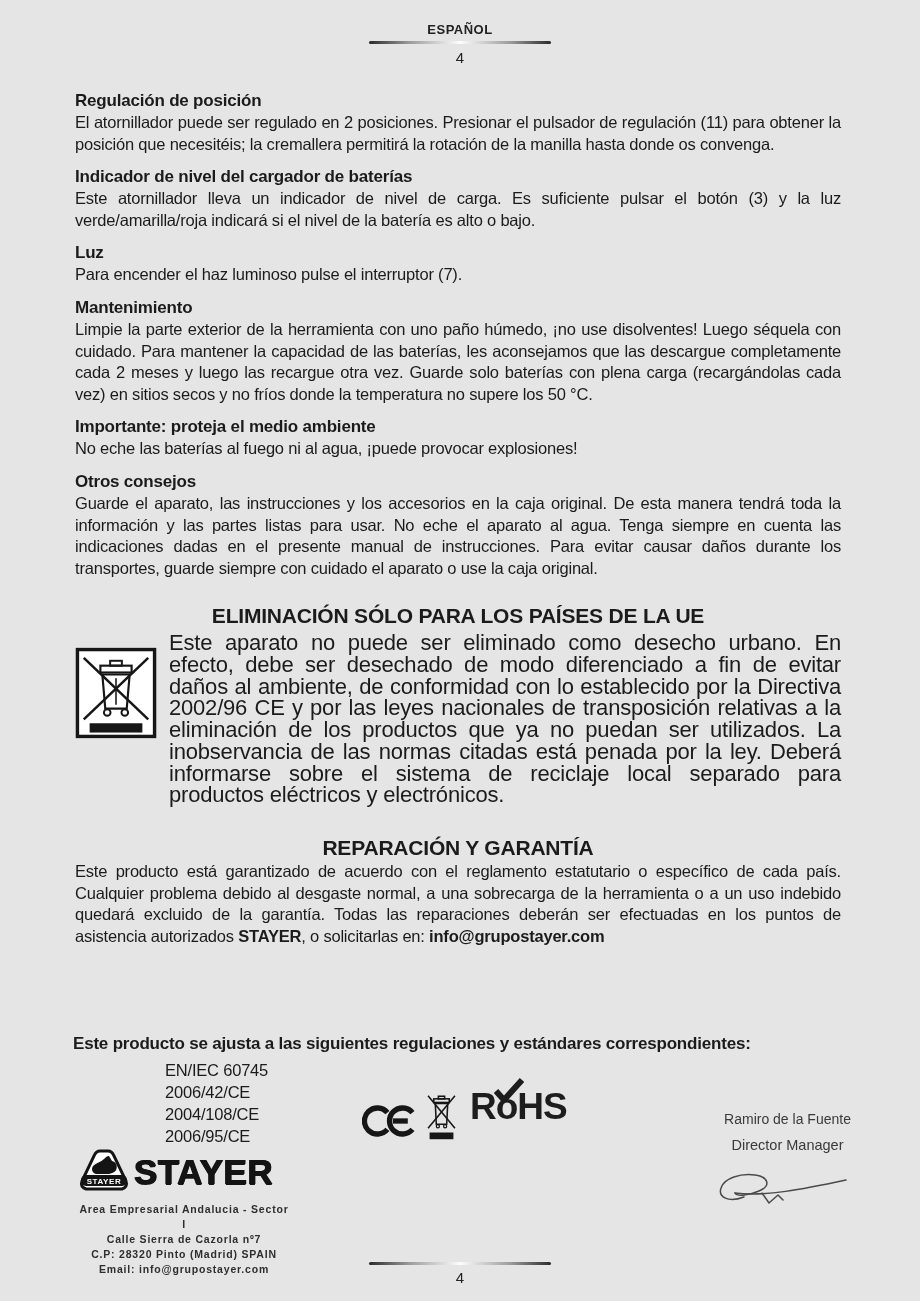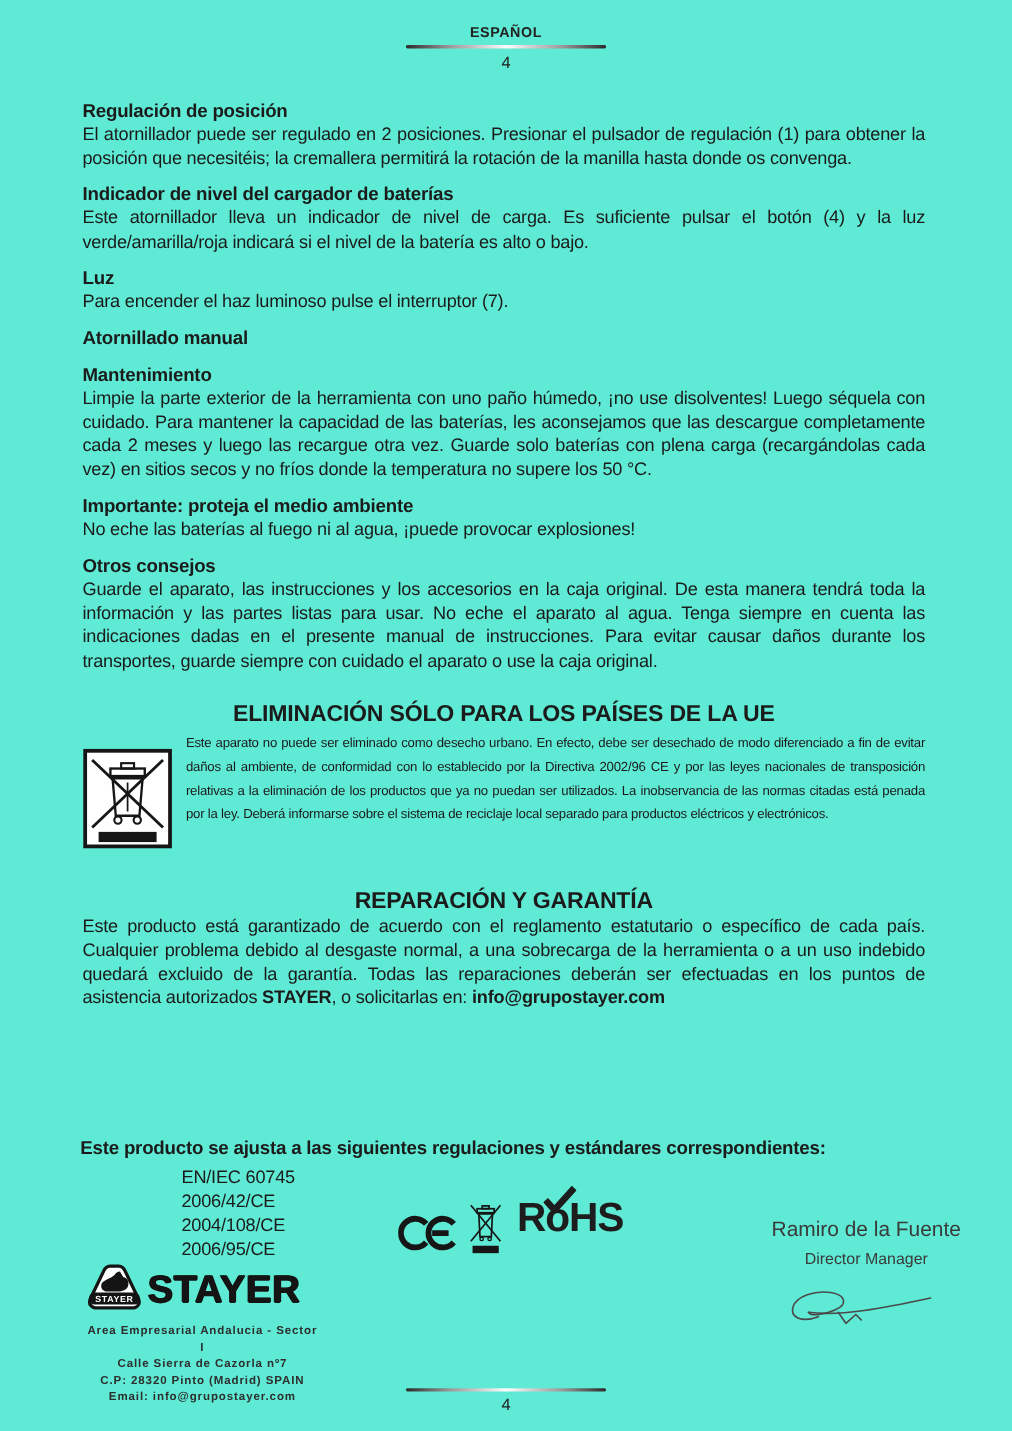--- a/index.html
+++ b/index.html
@@ -1,20 +1,20 @@
 <!DOCTYPE html>
 <html><head>
 <meta charset="utf-8">
 <style>
   * { margin:0; padding:0; box-sizing:border-box; }
   html,body { background:#ffffff; }
   .page {
     position:relative;
     width:920px; height:1301px;
-    background:#5eead4;
+    background:#e5e5e5;
     font-family:"Liberation Sans", sans-serif;
     color:#1b1b1b;
     overflow:hidden;
   }
   
   .page-header { padding-top:22px; text-align:center; }
   .lang-label { font-size:13px; font-weight:bold; letter-spacing:0.5px; color:#222; }
   .grad-rule {
     width:182px; height:3px; margin:4px auto 0 auto; border-radius:2px;
     background:linear-gradient(90deg,#2b2b2b 0%,#9a9a9a 22%,#fdfdfd 50%,#9a9a9a 78%,#2b2b2b 100%);
@@ -27,35 +27,35 @@
   .content { padding:24px 79px 0 75px; }
   .sec h3 { font-size:17px; font-weight:bold; letter-spacing:-0.2px; margin-top:11px; line-height:22px; }
   .sec:first-child h3 { margin-top:0; }
   .sec p  { font-size:16.5px; line-height:21.6px; letter-spacing:-0.2px; text-align:justify; }
   .center-head {
     text-align:center; font-size:21px; font-weight:bold; letter-spacing:-0.2px;
     margin-top:26px; line-height:22px;
   }
   .elim-block { display:flex; margin-top:5px; }
   .elim-icon { flex:0 0 82px; margin-top:15px; }
-  .elim-text { margin-left:12px; font-size:12px; line-height:21.7px; letter-spacing:-0.2px; text-align:justify; }
+  .elim-text { margin-left:12px; font-size:22px; line-height:21.7px; letter-spacing:-0.2px; text-align:justify; }
   .repair-head { margin-top:31px; }
   .repair-body { font-size:16.5px; line-height:21.6px; letter-spacing:-0.2px; text-align:justify; margin-top:2px; }
   .repair-body b { font-weight:bold; }
   
   .abs { position:absolute; }
   .standards-intro { left:73px; top:1034px; font-size:17px; font-weight:bold; letter-spacing:-0.2px; }
   .standards-list { left:165px; top:1059px; font-size:16.5px; line-height:22px; letter-spacing:-0.2px; }
   .ce-mark { left:362px; top:1102px; }
   .weee-small { left:427px; top:1094px; }
   .rohs { left:470px; top:1088px; font-size:37px; font-weight:bold; letter-spacing:-1px; color:#1d1d1d; line-height:38px; }
   .rohs-o { position:relative; display:inline-block; }
   .rohs-check { position:absolute; left:-2px; top:-17px; }
   .signatory { left:700px; top:1110px; width:175px; text-align:center; color:#3a3a3a; }
-  .signatory .sig-name { font-size:19px; line-height:18px; }
+  .signatory .sig-name { font-size:14px; line-height:18px; }
   .signatory .sig-title { font-size:14.5px; margin-top:9px; }
   .signature { left:712px; top:1166px; }
   .stayer-block { left:78px; top:1148px; width:212px; }
   .stayer-row { display:flex; align-items:center; }
   .stayer-wordmark {
     font-size:35px; font-weight:bold; color:#141414; letter-spacing:0.5px; margin-left:4px;
     text-shadow:0.7px 0 0 #141414, -0.7px 0 0 #141414, 0 0.5px 0 #141414;
   }
   .stayer-address { margin-top:6px; text-align:center; font-size:10.5px; font-weight:bold; color:#2e2e2e; line-height:15px; letter-spacing:0.8px; }
 </style>
@@ -67,35 +67,34 @@
   <div class="page-header">
     <div class="lang-label">ESPAÑOL</div>
     <div class="grad-rule"></div>
     <div class="page-num">4</div>
   </div>
 
   <div class="content">
 
     <div class="sec">
       <h3>Regulación de posición</h3>
-      <p>El atornillador puede ser regulado en 2 posiciones. Presionar el pulsador de regulación (1) para obtener la posición que necesitéis; la cremallera permitirá la rotación de la manilla hasta donde os convenga.</p>
+      <p>El atornillador puede ser regulado en 2 posiciones. Presionar el pulsador de regulación (11) para obtener la posición que necesitéis; la cremallera permitirá la rotación de la manilla hasta donde os convenga.</p>
     </div>
 
     <div class="sec">
       <h3>Indicador de nivel del cargador de baterías</h3>
-      <p>Este atornillador lleva un indicador de nivel de carga. Es suficiente pulsar el botón (4) y la luz verde/amarilla/roja indicará si el nivel de la batería es alto o bajo.</p>
+      <p>Este atornillador lleva un indicador de nivel de carga. Es suficiente pulsar el botón (3) y la luz verde/amarilla/roja indicará si el nivel de la batería es alto o bajo.</p>
     </div>
 
     <div class="sec">
       <h3>Luz</h3>
       <p>Para encender el haz luminoso pulse el interruptor (7).</p>
     </div>
 
     <div class="sec">
-      <h3>Atornillado manual</h3>
     </div>
 
     <div class="sec">
       <h3>Mantenimiento</h3>
       <p>Limpie la parte exterior de la herramienta con uno paño húmedo, ¡no use disolventes! Luego séquela con cuidado. Para mantener la capacidad de las baterías, les aconsejamos que las descargue completamente cada 2 meses y luego las recargue otra vez. Guarde solo baterías con plena carga (recargándolas cada vez) en sitios secos y no fríos donde la temperatura no supere los 50 °C.</p>
     </div>
 
     <div class="sec">
       <h3>Importante: proteja el medio ambiente</h3>
       <p>No eche las baterías al fuego ni al agua, ¡puede provocar explosiones!</p>

